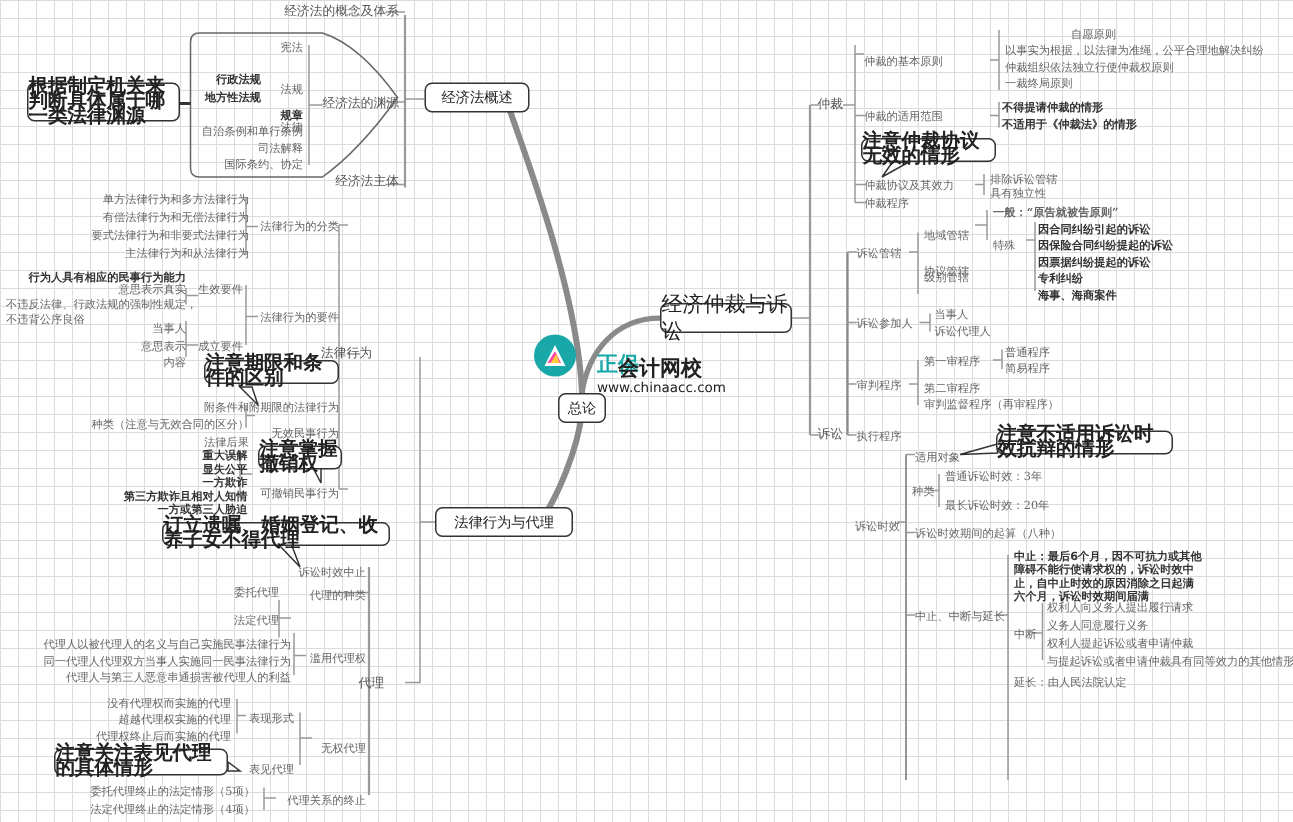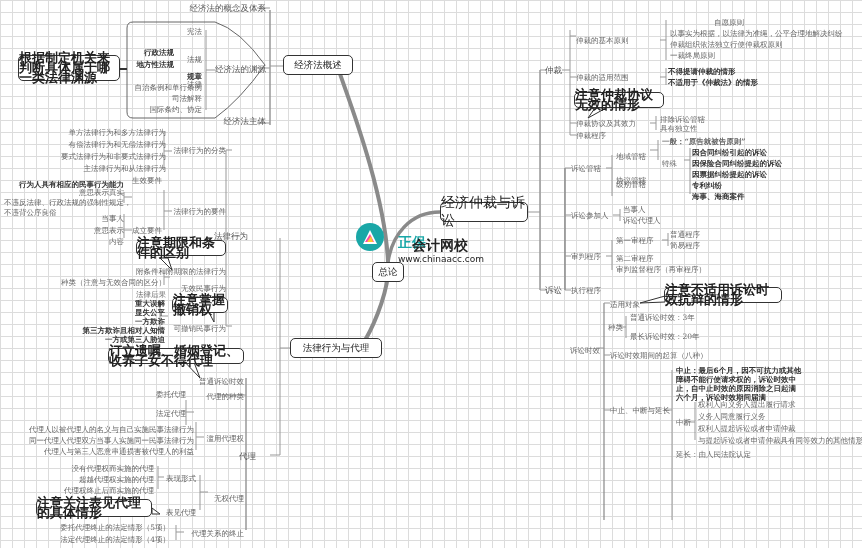--- a/index.html
+++ b/index.html
@@ -128,21 +128,21 @@
 <div class="t r b" style="right:688px;top:60px;">地方性法规</div>
 <div class="call" style="left:18px;top:55px;width:102px;height:26px;">根据制定机关来判断具体属于哪一类法律渊源</div>
 
 <div class="t r l2" style="right:614px;top:232px;">法律行为</div>
 <div class="t r" style="right:636px;top:146px;">法律行为的分类</div>
 <div class="t r" style="right:696px;top:128px;">单方法律行为和多方法律行为</div>
 <div class="t r" style="right:696px;top:140px;">有偿法律行为和无偿法律行为</div>
 <div class="t r" style="right:696px;top:152px;">要式法律行为和非要式法律行为</div>
 <div class="t r" style="right:696px;top:164px;">主法律行为和从法律行为</div>
 <div class="t r" style="right:636px;top:207px;">法律行为的要件</div>
-<div class="t r" style="right:700px;top:176px;margin-left:36px;">生效要件</div>
+<div class="t r" style="right:700px;top:188px;margin-left:36px;">生效要件</div>
 <div class="t r b" style="right:738px;top:180px;">行为人具有相应的民事行为能力</div>
 <div class="t r" style="right:738px;top:188px;">意思表示真实</div>
 <div class="t" style="left:4px;top:198px;">不违反法律、行政法规的强制性规定，</div>
 <div class="t" style="left:4px;top:208px;">不违背公序良俗</div>
 <div class="t r" style="right:700px;top:226px;">成立要件</div>
 <div class="t r" style="right:738px;top:214px;">当事人</div>
 <div class="t r" style="right:738px;top:226px;">意思表示</div>
 <div class="t r" style="right:738px;top:237px;">内容</div>
 <div class="call" style="left:136px;top:240px;width:90px;height:16px;">注意期限和条件的区别</div>
 <div class="t r" style="right:636px;top:267px;">附条件和附期限的法律行为</div>
@@ -151,22 +151,22 @@
 <div class="t r" style="right:696px;top:290px;">法律后果</div>
 <div class="call" style="left:172px;top:297px;width:56px;height:16px;">注意掌握撤销权</div>
 <div class="t r" style="right:636px;top:324px;">可撤销民事行为</div>
 <div class="t r b" style="right:697px;top:299px;">重大误解</div>
 <div class="t r b" style="right:697px;top:308px;">显失公平</div>
 <div class="t r b" style="right:697px;top:317px;">一方欺诈</div>
 <div class="t r b" style="right:697px;top:326px;">第三方欺诈且相对人知情</div>
 <div class="t r b" style="right:697px;top:335px;">一方或第三人胁迫</div>
 
 <div class="t r l2" style="right:606px;top:452px;">代理</div>
-<div class="call" style="left:108px;top:348px;width:136px;height:16px;">订立遗嘱、婚姻登记、收养子女不得代理</div>
-<div class="t r" style="right:618px;top:377px;">普通诉讼时效</div>
+<div class="call" style="left:108px;top:348px;width:152px;height:16px;">订立遗嘱、婚姻登记、收养子女不得代理</div>
+<div class="t r" style="right:618px;top:377px;">诉讼时效中止</div>
 <div class="t r" style="right:618px;top:392px;">代理的种类</div>
 <div class="t r" style="right:676px;top:390px;">委托代理</div>
 <div class="t r" style="right:676px;top:409px;">法定代理</div>
 <div class="t r" style="right:618px;top:434px;">滥用代理权</div>
 <div class="t r" style="right:668px;top:425px;">代理人以被代理人的名义与自己实施民事法律行为</div>
 <div class="t r" style="right:668px;top:436px;">同一代理人代理双方当事人实施同一民事法律行为</div>
 <div class="t r" style="right:668px;top:447px;">代理人与第三人恶意串通损害被代理人的利益</div>
 <div class="t r" style="right:618px;top:494px;">无权代理</div>
 <div class="t r" style="right:666px;top:474px;">表现形式</div>
 <div class="t r" style="right:708px;top:464px;">没有代理权而实施的代理</div>

